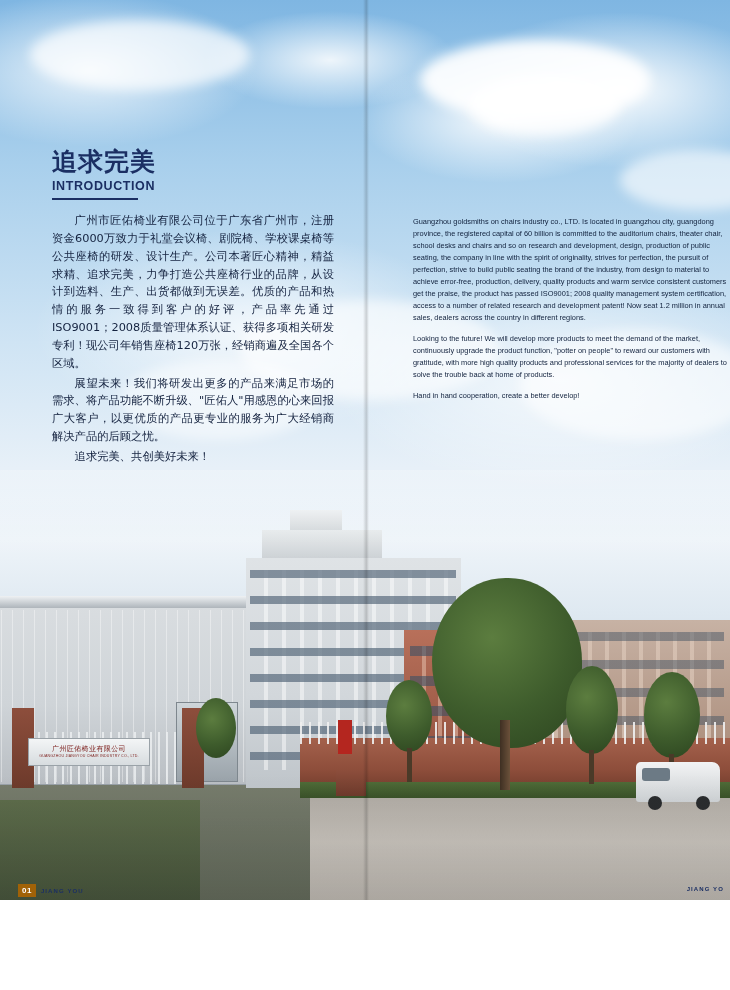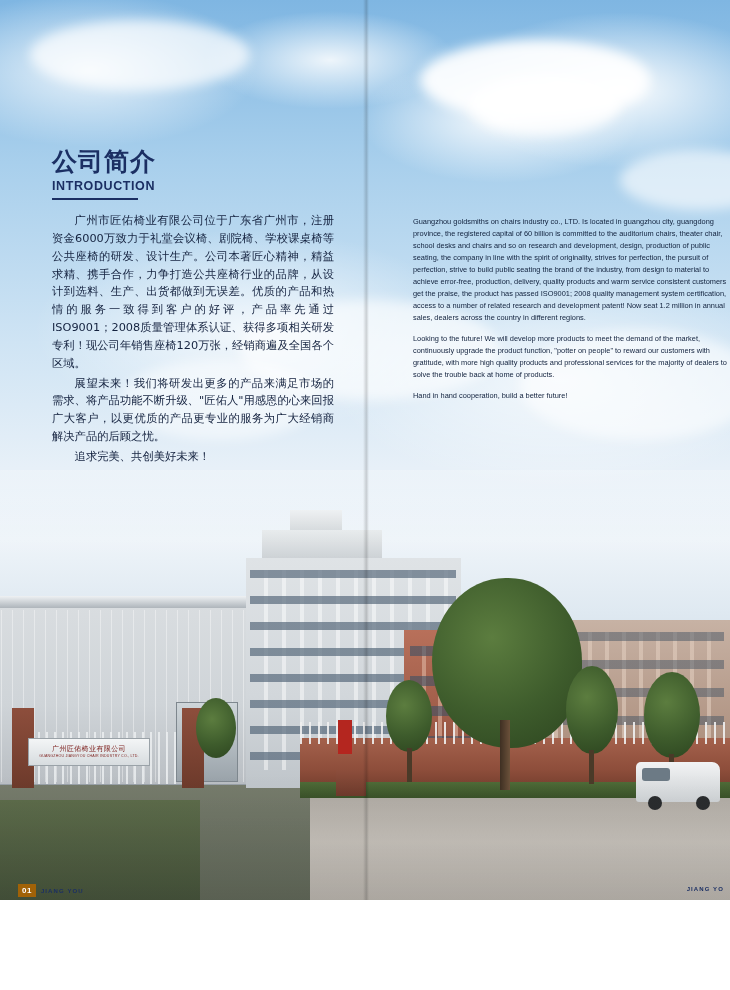--- a/index.html
+++ b/index.html
@@ -417,35 +417,35 @@
     <div class="cloud c3"></div>
     <div class="cloud c7"></div>
     <div class="cloud c4"></div>
     <div class="cloud c5"></div>
     <div class="cloud c6"></div>
   </div>
 
   <div class="gutter"></div>
 
   <div class="headline">
-    <div class="cn">公司简介</div>
+    <div class="cn">追求完美</div>
     <div class="en">INTRODUCTION</div>
     <div class="rule"></div>
   </div>
 
   <div class="cn-body">
-    <p>广州市匠佑椅业有限公司位于广东省广州市，注册资金6000万致力于礼堂会议椅、剧院椅、学校课桌椅等公共座椅的研发、设计生产。公司本著匠心精神，精益求精、携手合作，力争打造公共座椅行业的品牌，从设计到选料、生产、出货都做到无误差。优质的产品和热情的服务一致得到客户的好评，产品率先通过ISO9001；2008质量管理体系认证、获得多项相关研发专利！现公司年销售座椅120万张，经销商遍及全国各个区域。</p>
+    <p>广州市匠佑椅业有限公司位于广东省广州市，注册资金6000万致力于礼堂会议椅、剧院椅、学校课桌椅等公共座椅的研发、设计生产。公司本著匠心精神，精益求精、追求完美，力争打造公共座椅行业的品牌，从设计到选料、生产、出货都做到无误差。优质的产品和热情的服务一致得到客户的好评，产品率先通过ISO9001；2008质量管理体系认证、获得多项相关研发专利！现公司年销售座椅120万张，经销商遍及全国各个区域。</p>
     <p>展望未来！我们将研发出更多的产品来满足市场的需求、将产品功能不断升级、"匠佑人"用感恩的心来回报广大客户，以更优质的产品更专业的服务为广大经销商解决产品的后顾之忧。</p>
     <p>追求完美、共创美好未来！</p>
   </div>
 
   <div class="en-body">
     <p>Guangzhou goldsmiths on chairs industry co., LTD. Is located in guangzhou city, guangdong province, the registered capital of 60 billion is committed to the auditorium chairs, theater chair, school desks and chairs and so on research and development, design, production of public seating, the company in line with the spirit of originality, strives for perfection, the pursuit of perfection, strive to build public seating the brand of the industry, from design to material to achieve error-free, production, delivery, quality products and warm service consistent customers get the praise, the product has passed ISO9001; 2008 quality management system certification, access to a number of related research and development patent! Now seat 1.2 million in annual sales, dealers across the country in different regions.</p>
     <p>Looking to the future! We will develop more products to meet the demand of the market, continuously upgrade the product function, "potter on people" to reward our customers with gratitude, with more high quality products and professional services for the majority of dealers to solve the trouble back at home of products.</p>
-    <p>Hand in hand cooperation, build a better future!</p>
+    <p>Hand in hand cooperation, create a better develop!</p>
   </div>
 
   <div class="photo">
     <div class="ground"></div>
     <div class="ground-left"></div>
     <div class="grass"></div>
 
     <div class="warehouse"></div>
     <div class="warehouse-roof"></div>
     <div class="wh-lines"></div>

